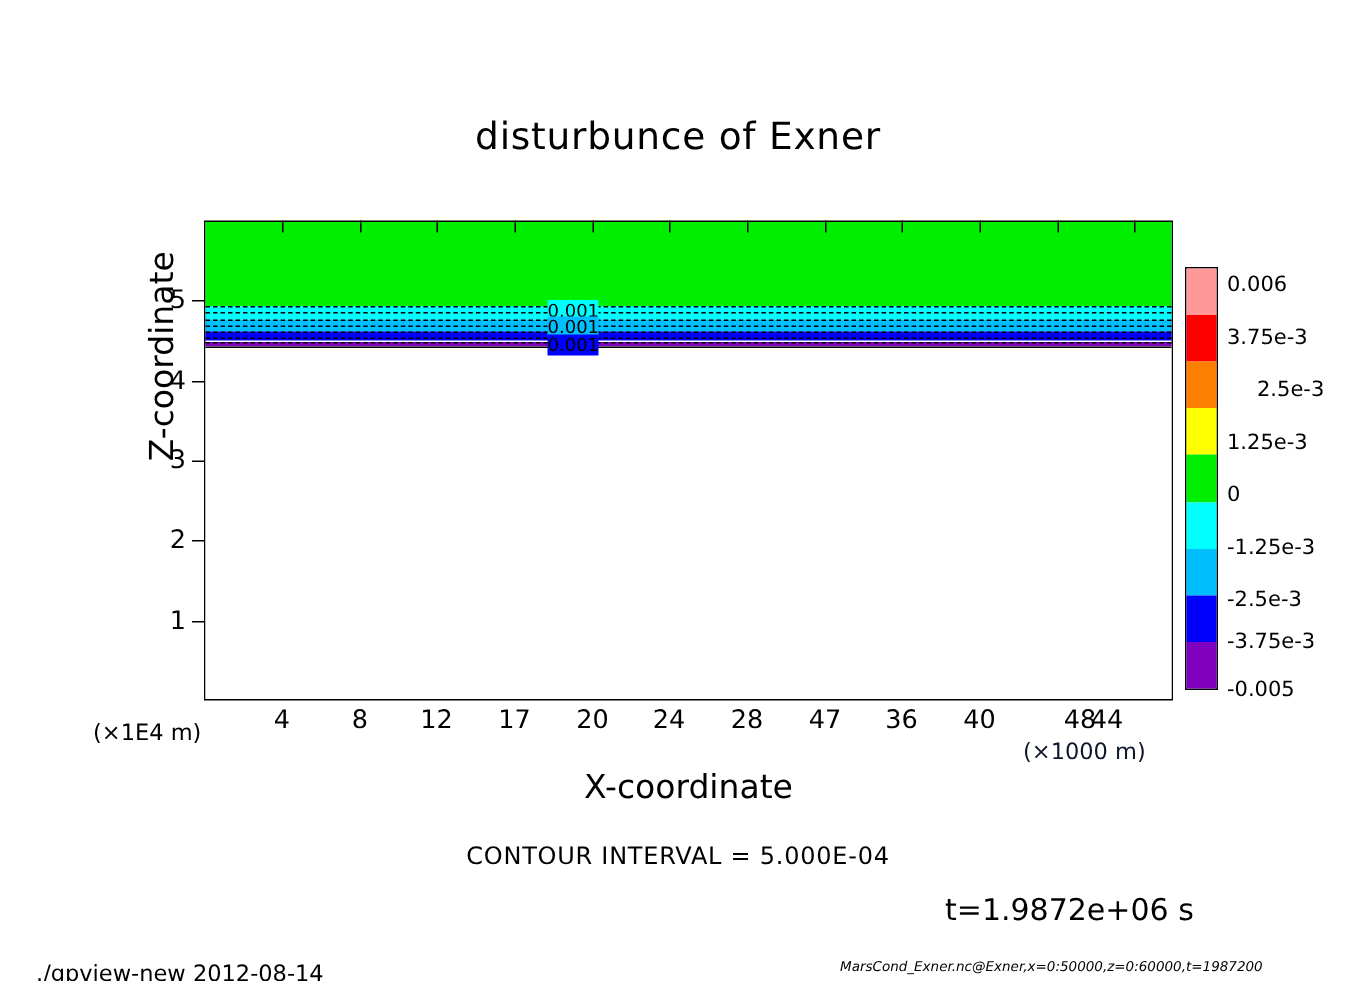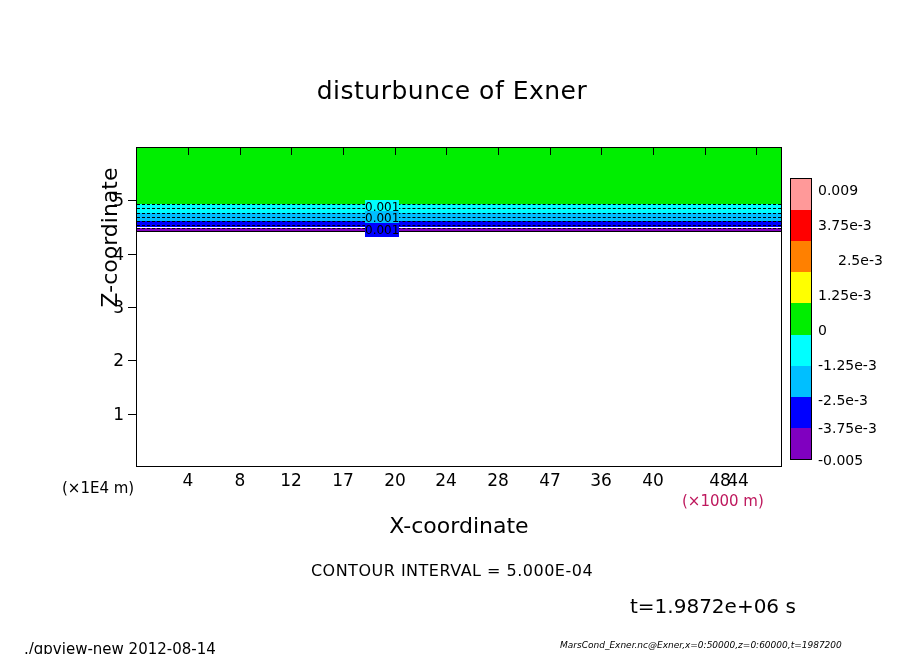--- a/index.html
+++ b/index.html
@@ -10,21 +10,21 @@
   
   .band{position:absolute;left:0;width:100%;}
   
   #ylabel{left:-6px;top:225px;width:230px;text-align:center;font-size:22px;transform:rotate(-90deg);transform-origin:center center;color:#000;}
   #xlabel{left:136px;top:513px;width:646px;text-align:center;font-size:22px;color:#000;}
   .tick-label{font-size:17px;color:#000;}
   .xt{position:absolute;top:470px;text-align:center;width:40px;}
   .yt{position:absolute;left:96px;width:28px;text-align:right;}
   .axtick{position:absolute;background:#000;}
   #unit-left{left:42px;top:479px;font-size:15px;color:#000;margin-left:20px;}
-  #unit-right{left:682px;top:492px;font-size:15px;color:#be185d;}
+  #unit-right{left:682px;top:492px;font-size:15px;color:#0f172a;}
   #contour-interval{left:0;top:561px;width:904px;text-align:center;font-size:16px;letter-spacing:0.5px;color:#000;}
   #time-label{left:630px;top:594px;font-size:20px;color:#000;}
   #footer-left{left:24px;top:640px;font-size:15px;color:#000;}
   #footer-right{left:560px;top:640px;font-size:9px;color:#000;font-style:italic;}
   
   #colorbar{left:790px;top:178px;width:22px;height:282px;border:1px solid #000;box-sizing:border-box;}
   #colorbar div{width:100%;}
   .cb-label{position:absolute;left:818px;font-size:14px;color:#000;}
   
   .clabel{position:absolute;font-size:12px;color:#000;font-family:"DejaVu Sans",sans-serif;}
@@ -107,21 +107,21 @@
   <div style="height:11.1%;background:#ff0000;"></div>
   <div style="height:11.1%;background:#ff8000;"></div>
   <div style="height:11.1%;background:#ffff00;"></div>
   <div style="height:11.2%;background:#00ee00;"></div>
   <div style="height:11.1%;background:#00ffff;"></div>
   <div style="height:11.1%;background:#00bfff;"></div>
   <div style="height:11.1%;background:#0000ff;"></div>
   <div style="height:11.2%;background:#8000c0;"></div>
 </div>
 
-<div class="cb-label" style="top:182px;">0.009</div>
+<div class="cb-label" style="top:182px;">0.006</div>
 <div class="cb-label" style="top:217px;">3.75e-3</div>
 <div class="cb-label" style="top:252px;margin-left:20px;">2.5e-3</div>
 <div class="cb-label" style="top:287px;">1.25e-3</div>
 <div class="cb-label" style="top:322px;">0</div>
 <div class="cb-label" style="top:357px;">-1.25e-3</div>
 <div class="cb-label" style="top:392px;">-2.5e-3</div>
 <div class="cb-label" style="top:420px;">-3.75e-3</div>
 <div class="cb-label" style="top:452px;">-0.005</div>
 
 <div class="abs" id="contour-interval">CONTOUR INTERVAL = 5.000E-04</div>

